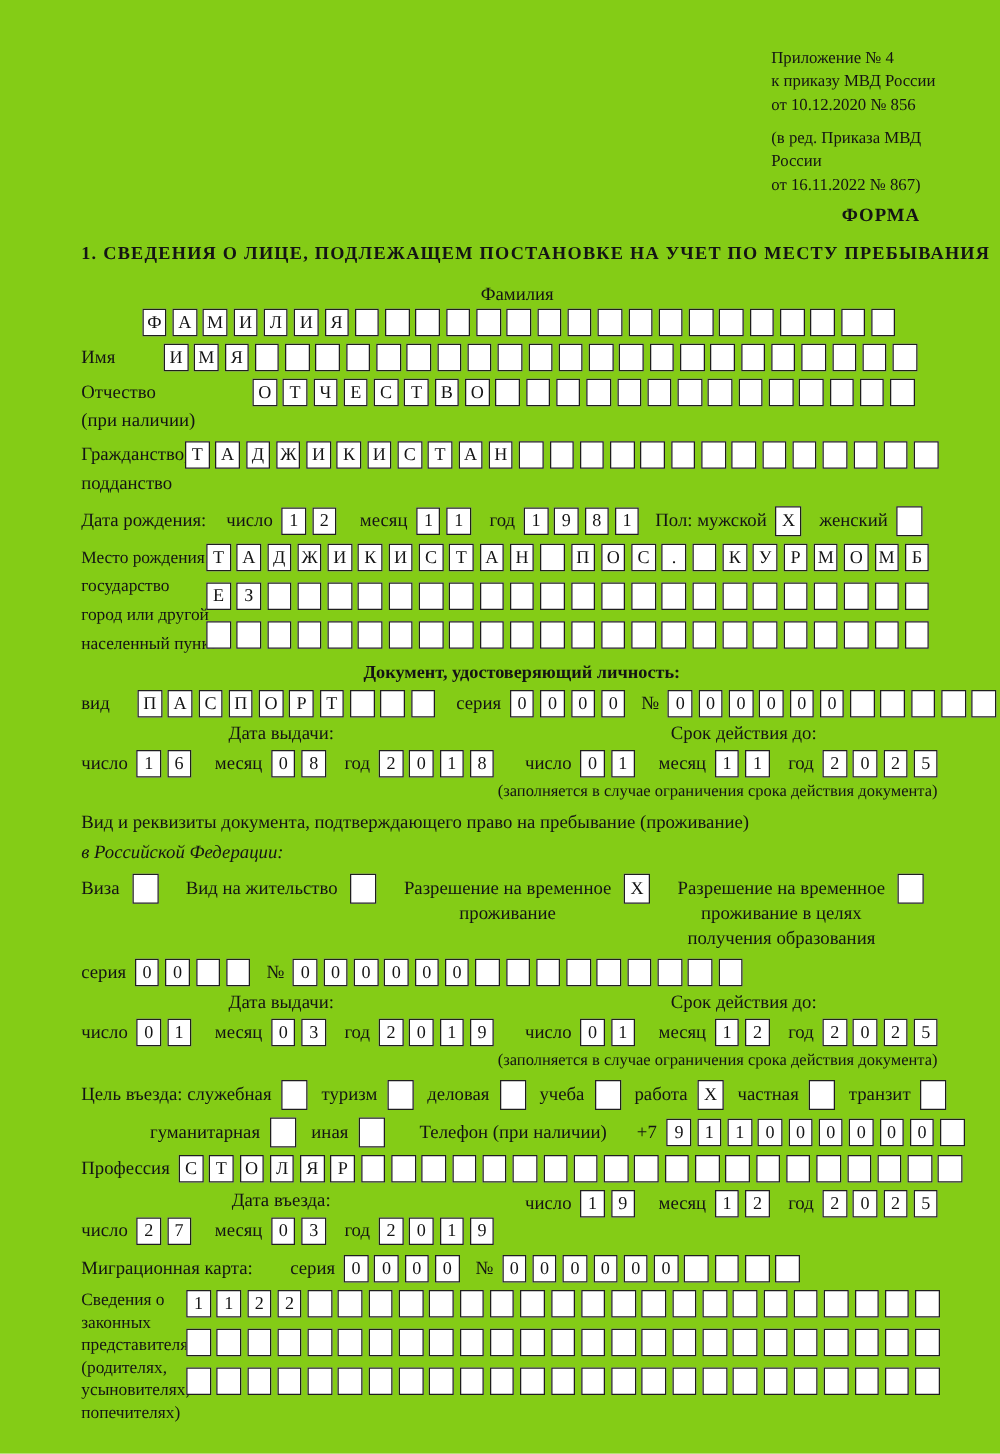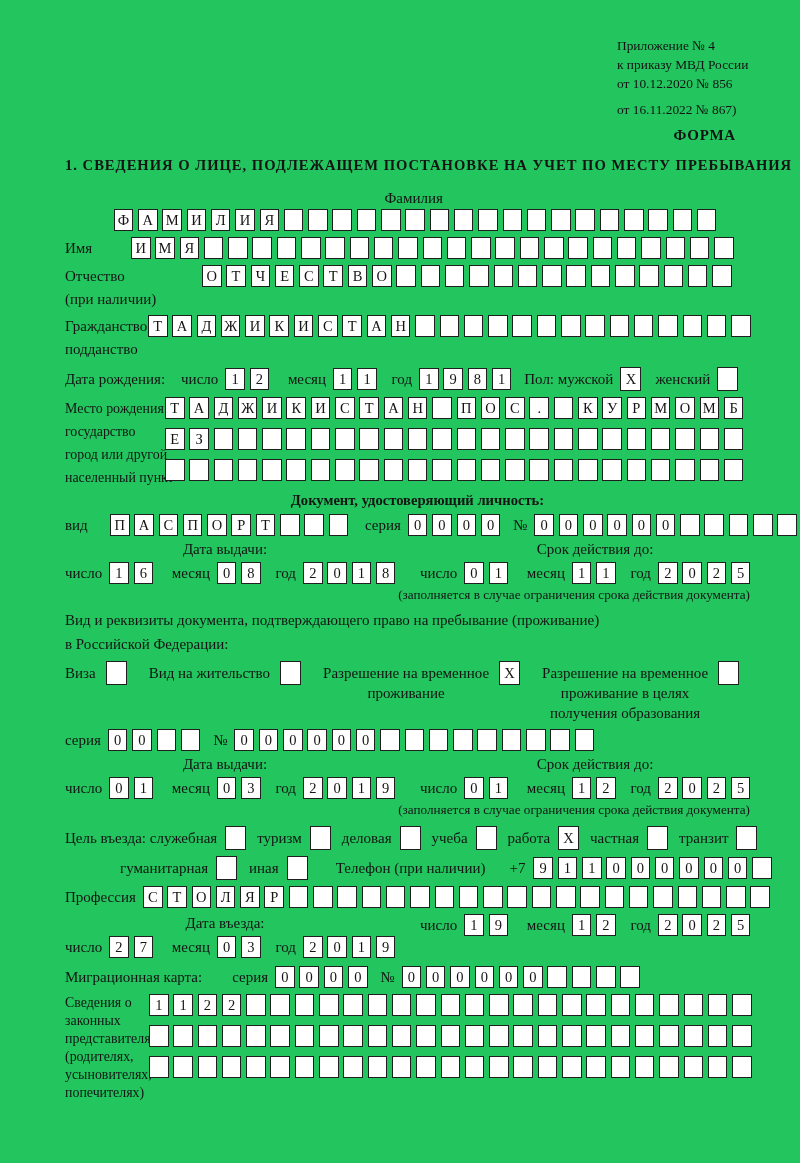--- a/index.html
+++ b/index.html
@@ -1,19 +1,19 @@
 <!DOCTYPE html>
 <html><head>
 <meta charset="utf-8">
 <style>
   * { margin:0; padding:0; box-sizing:border-box; }
   html,body { background:#fff; }
   .page {
     position:relative; width:800px; height:1163px; margin:0 auto;
-    background:#22c55e; color:#141414; overflow:hidden;
+    background:#84cc16; color:#141414; overflow:hidden;
     font-family:"Liberation Serif", "DejaVu Serif", serif;
     padding:36px 30px 0 65px; font-size:15px;
   }
   
   .appendix { margin-left:552px; font-size:13.4px; line-height:19px; }
   .appendix .gap { height:7px; }
   .forma { text-align:right; font-weight:bold; font-size:15px; letter-spacing:.8px; margin-top:8px; padding-right:34px; }
   .title { text-align:center; font-weight:bold; font-size:16px; line-height:24px; letter-spacing:1.1px; margin-top:10px; }
   .blank-line { display:inline-block; width:54px; border-bottom:2.2px solid #2a2a2a; margin-left:10px; vertical-align:baseline; }
   .section-heading { font-weight:bold; font-size:14.6px; letter-spacing:1px; margin-top:12px; line-height:19px; white-space:nowrap; }
@@ -62,20 +62,21 @@
 </head>
 <body>
 
 <div class="page">
 
   <div class="appendix">
     <div>Приложение № 4</div>
     <div>к приказу МВД России</div>
     <div>от 10.12.2020 № 856</div>
     <div class="gap"></div>
+    <div>(в ред. Приказа МВД России</div>
     <div>от 16.11.2022 № 867)</div>
   </div>
 
   <div class="forma">ФОРМА</div>
 
 
   <div class="section-heading">1. СВЕДЕНИЯ О ЛИЦЕ, ПОДЛЕЖАЩЕМ ПОСТАНОВКЕ НА УЧЕТ ПО МЕСТУ ПРЕБЫВАНИЯ</div>
 
   <div class="frow" style="margin-top:12px;flex-direction:column;">
     <span class="flabel w66">Фамилия</span>
@@ -425,21 +426,21 @@
               <span class="box">2</span>
               <span class="box">5</span>
             </span>
           </span>
       </div>
     </div>
   </div>
   <div class="note">(заполняется в случае ограничения срока действия документа)</div>
 
   <div class="plain">Вид и реквизиты документа, подтверждающего право на пребывание (проживание)</div>
-  <div class="plain" style="margin-top:2px;">в Российской Федерации:</div>
+  <div class="plain" style="margin-top:2px;font-style:italic;">в Российской Федерации:</div>
 
   <div class="cbrow">
     <div class="cb-item">
       <span class="cb-label">Виза</span>
       <span class="box check"></span>
     </div>
     <div class="cb-item">
       <span class="cb-label">Вид на жительство</span>
       <span class="box check"></span>
     </div>

